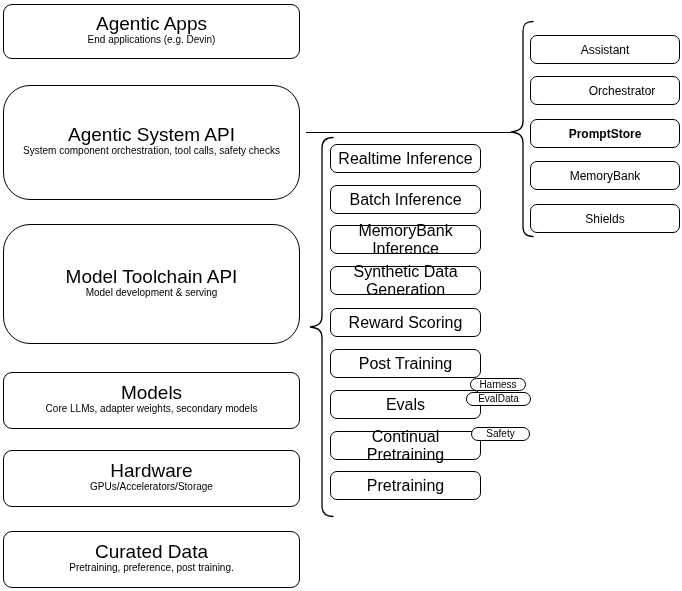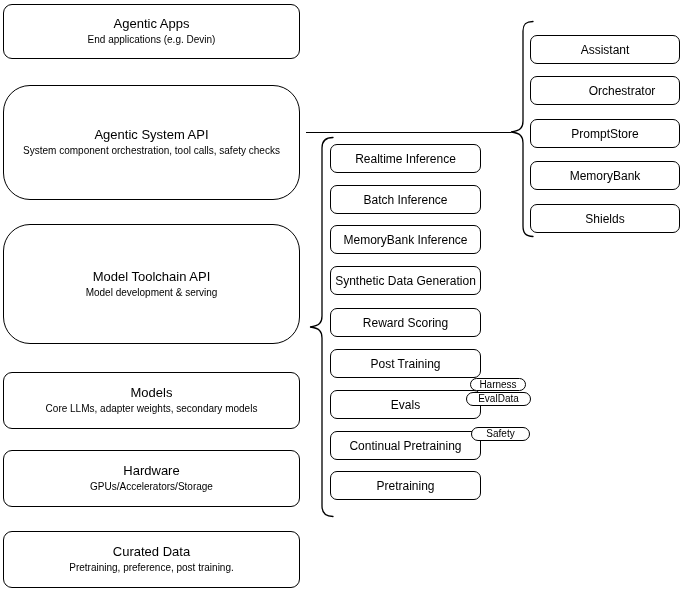--- a/index.html
+++ b/index.html
@@ -25,23 +25,23 @@
     box-sizing: border-box;
     display: flex;
     flex-direction: column;
     align-items: center;
     justify-content: center;
     text-align: center;
     z-index: 2;
   }
   .layer { left: 3px; width: 297px; border-radius: 9px; }
   .layer.big { border-radius: 27px; }
-  .ttl { font-size: 13px; line-height: 16px; white-space: nowrap; }
+  .ttl { font-size: 19px; line-height: 16px; white-space: nowrap; }
   .sub { font-size: 10px; line-height: 14px; margin-top: 1px; white-space: nowrap; }
-  .item { left: 330px; width: 151px; height: 29px; border-radius: 7px; font-size: 12px; }
+  .item { left: 330px; width: 151px; height: 29px; border-radius: 7px; font-size: 16px; }
   .comp { left: 530px; width: 150px; height: 29px; border-radius: 7px; font-size: 12px; }
   .pill {
     position: absolute;
     background: #ffffff;
     border: 1px solid #000000;
     border-radius: 8px;
     box-sizing: border-box;
     display: flex;
     align-items: center;
     justify-content: center;
@@ -132,21 +132,21 @@
   <div class="pill" style="left:471px;top:406px;width:59px;height:14px;margin-top:21px;">
     <span>Safety</span>
   </div>
 
   <div class="node comp" style="top:35px;">
     <span>Assistant</span>
   </div>
   <div class="node comp" style="top:76px;padding-left:34px;">
     <span>Orchestrator</span>
   </div>
-  <div class="node comp" style="top:119px;">
+  <div class="node comp" style="top:119px;font-weight:bold;">
     <span>PromptStore</span>
   </div>
   <div class="node comp" style="top:161px;">
     <span>MemoryBank</span>
   </div>
   <div class="node comp" style="top:204px;">
     <span>Shields</span>
   </div>
 
 </div>

